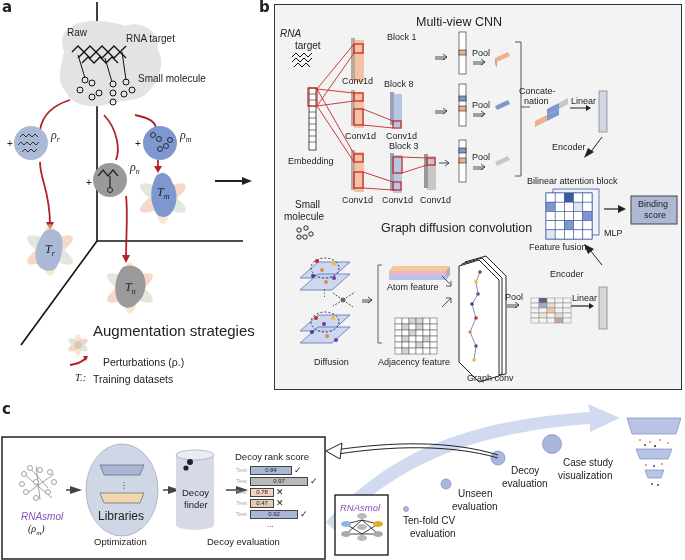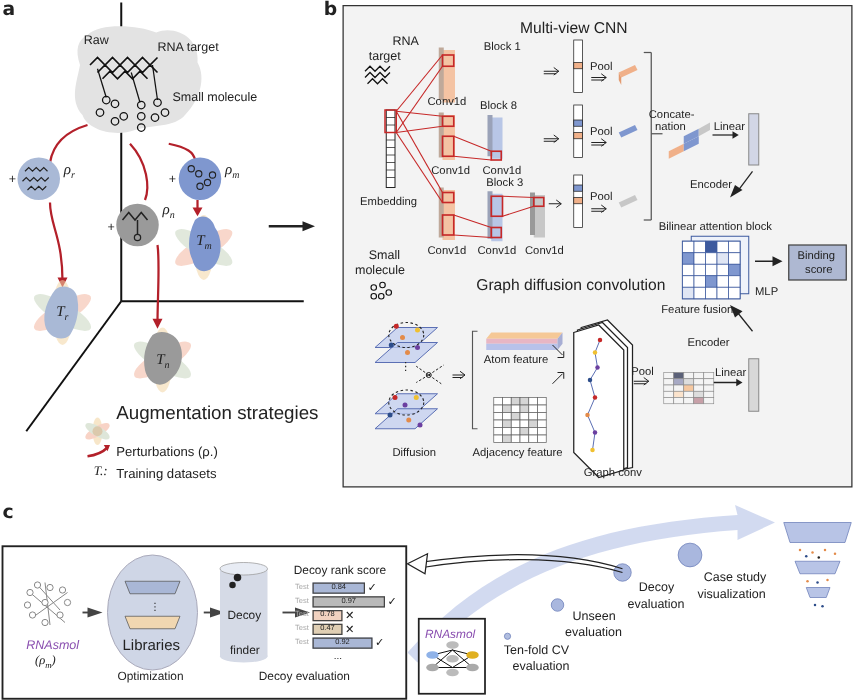--- a/index.html
+++ b/index.html
@@ -116,21 +116,21 @@
 <div class="lbl ital" style="left:180px;top:128px;font-size:12px;"><span>ρ</span><sub style="font-size:8px;">m</sub></div>
 <div class="lbl" style="left:135px;top:138px;">+</div>
 <div class="lbl ital" style="left:130px;top:160px;font-size:12px;font-style:italic;"><span>ρ</span><sub style="font-size:8px;">n</sub></div>
 <div class="lbl" style="left:86px;top:177px;">+</div>
 
 <div class="lbl ital" style="left:45px;top:242px;font-size:12px;"><span>T</span><sub style="font-size:8px;">r</sub></div>
 <div class="lbl ital" style="left:157px;top:185px;font-size:12px;"><span>T</span><sub style="font-size:8px;">m</sub></div>
 <div class="lbl ital" style="left:125px;top:280px;font-size:12px;"><span>T</span><sub style="font-size:8px;">n</sub></div>
 
 <div class="lbl" style="left:93px;top:322px;font-size:15px;">Augmentation strategies</div>
-<div class="lbl" style="left:93px;top:356px;font-size:10.5px;">Perturbations (ρ.)</div>
+<div class="lbl" style="left:103px;top:356px;font-size:10.5px;">Perturbations (ρ.)</div>
 <div class="lbl ital" style="left:75px;top:372px;font-size:10.5px;">T.:</div>
 <div class="lbl" style="left:93px;top:373px;font-size:10.5px;">Training datasets</div>
 
 <div class="abs panel-letter" style="left:259px;top:-2px;">b</div>
 <div class="abs" style="left:274px;top:4px;width:406px;height:384px;border:1.5px solid #333;background:#f3f3f3;"></div>
 
 <svg width="685" height="560">
 
   <path d="M292 57 l4 -4 l4 4 l4 -4 l4 4 l4 -4 M292 62 l4 -4 l4 4 l4 -4 l4 4 l4 -4 M294 67 l4 -4 l4 4 l4 -4 l4 4" fill="none" stroke="#111" stroke-width="1"></path>
 
@@ -501,21 +501,21 @@
       <ellipse cx="346" cy="534" rx="5" ry="3" fill="#aaa"></ellipse>
     <ellipse cx="362" cy="516" rx="5" ry="3" fill="#bbb"></ellipse>
       <ellipse cx="362" cy="527" rx="5" ry="3" fill="#bbb"></ellipse>
       <ellipse cx="362" cy="538" rx="5" ry="3" fill="#bbb"></ellipse>
     <ellipse cx="378" cy="524" rx="5" ry="3" fill="#e0b020"></ellipse>
       <ellipse cx="378" cy="534" rx="5" ry="3" fill="#aaa"></ellipse>
   </g>
 </svg>
 
 <div class="ttl" style="left:416px;top:15px;">Multi-view CNN</div>
-<div class="lbl" style="left:314px;top:28px;">RNA</div>
+<div class="lbl" style="left:280px;top:28px;font-style:italic;">RNA</div>
 <div class="lbl" style="left:295px;top:40px;">target</div>
 <div class="lbl-s" style="left:288px;top:156px;">Embedding</div>
 <div class="lbl-s" style="left:387px;top:32px;">Block 1</div>
 <div class="lbl-s" style="left:384px;top:79px;">Block 8</div>
 <div class="lbl-s" style="left:389px;top:141px;">Block 3</div>
 <div class="lbl-s" style="left:342px;top:76px;">Conv1d</div>
 <div class="lbl-s" style="left:345px;top:131px;">Conv1d</div>
 <div class="lbl-s" style="left:386px;top:131px;">Conv1d</div>
 <div class="lbl-s" style="left:342px;top:195px;">Conv1d</div>
 <div class="lbl-s" style="left:382px;top:195px;">Conv1d</div>
@@ -542,21 +542,21 @@
 <div class="lbl-s" style="left:505px;top:292px;">Pool</div>
 <div class="lbl-s" style="left:550px;top:269px;">Encoder</div>
 <div class="lbl-s" style="left:572px;top:293px;">Linear</div>
 
 <div class="abs panel-letter" style="left:2px;top:400px;">c</div>
 <div class="lbl purple" style="left:21px;top:511px;font-size:10px;">RNAsmol</div>
 <div class="lbl ital" style="left:28px;top:523px;font-size:10px;"><span>(ρ</span><sub style="font-size:7px;">m</sub><span>)</span></div>
 <div class="lbl" style="left:98px;top:509px;font-size:12px;">Libraries</div>
 <div class="lbl-s" style="left:94px;top:536px;font-size:9.5px;">Optimization</div>
 <div class="lbl-s" style="left:182px;top:487px;font-size:9.5px;">Decoy</div>
-<div class="lbl-s" style="left:184px;top:499px;font-size:9.5px;margin-top:16px;">finder</div>
+<div class="lbl-s" style="left:184px;top:499px;font-size:9.5px;">finder</div>
 <div class="lbl-s" style="left:235px;top:451px;font-size:9.5px;">Decoy rank score</div>
 <div class="lbl-s" style="left:207px;top:536px;font-size:9.5px;">Decoy evaluation</div>
 
 <div id="decoy-list" class="abs" style="left:236px;top:465px;width:80px;">
     <div style="position: absolute; top: 0px; left: 0px; height: 10px; display: flex; align-items: center; font-size: 6px;">
       <span style="color: rgb(170, 170, 170); width: 14px;">Test</span>
       <span style="display: inline-block; height: 7px; border: 1px solid rgb(68, 68, 68); background: rgb(169, 183, 214); width: 40px; text-align: center; line-height: 7px; font-size: 6px;">0.84</span>
       <span style="margin-left: 2px; font-size: 9px; color: rgb(34, 34, 34);">✓</span>
     </div>
     <div style="position: absolute; top: 11px; left: 0px; height: 10px; display: flex; align-items: center; font-size: 6px;">

